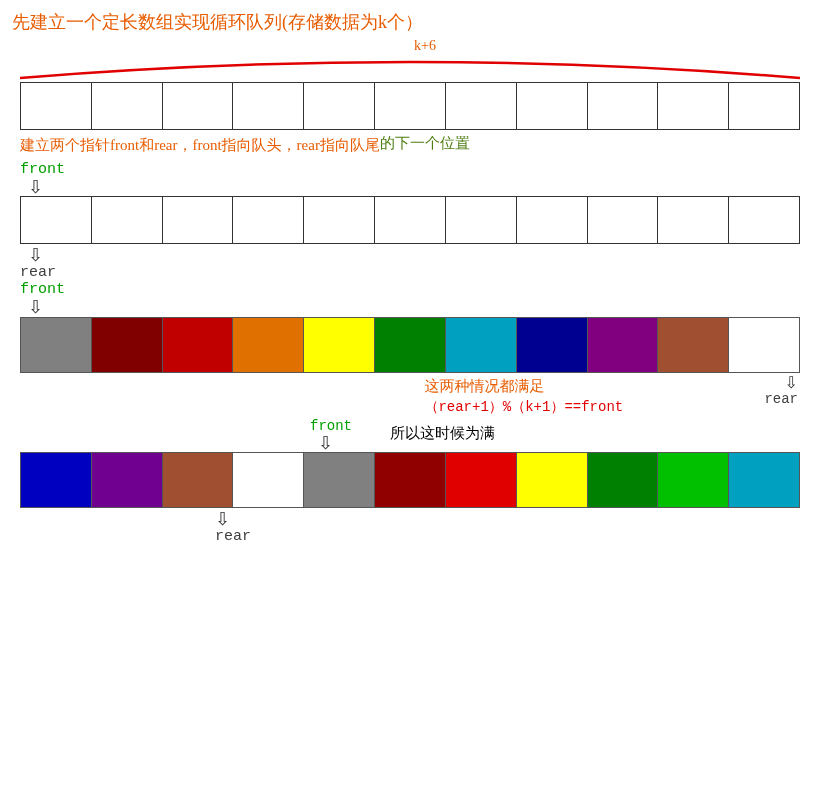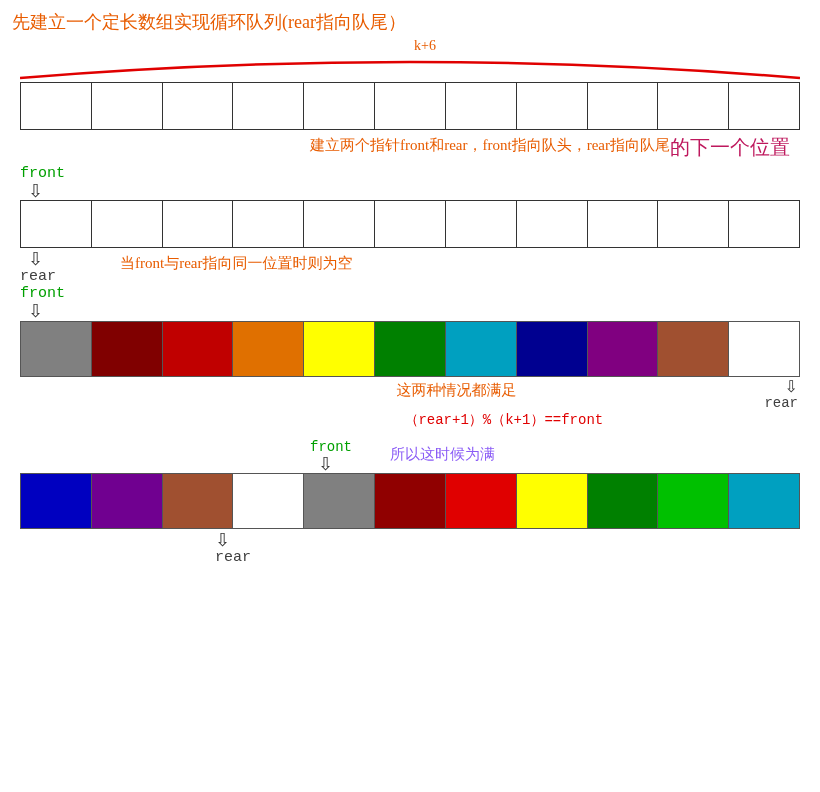--- a/index.html
+++ b/index.html
@@ -88,32 +88,32 @@
     .pointer-label.rear-color  { color: #404040; }
 
     .arrow-down {
       display: inline-block;
       font-size: 18px;
       line-height: 1;
     }
 
     
     .right-annot {
-      color: #be185d;
-      font-size: 20px;
+      color: #4d7c0f;
+      font-size: 15px;
       text-align: right;
       padding-right: 10px;
     }
   </style>
 </head>
 <body>
 
 <div class="page">
 
-  <div class="title-line">先建立一个定长数组实现循环队列(rear指向队尾）</div>
+  <div class="title-line">先建立一个定长数组实现循环队列(存储数据为k个）</div>
 
   <div class="k1-label">k+6</div>
 
   <div class="arc-container">
     <svg viewBox="0 0 796 28" preserveAspectRatio="none">
       <path d="M 0,24 Q 398,-8 796,24" stroke="#e00000" stroke-width="2.5" fill="none"></path>
     </svg>
   </div>
 
   <div class="array-row">
@@ -124,21 +124,21 @@
     <div class="cell"></div>
     <div class="cell"></div>
     <div class="cell"></div>
     <div class="cell"></div>
     <div class="cell"></div>
     <div class="cell"></div>
     <div class="cell"></div>
   </div>
 
 
-  <div style="display:flex; justify-content:flex-end; align-items:flex-start; margin: 4px 8px;">
+  <div style="display:flex; justify-content:flex-start; align-items:flex-start; margin: 4px 8px;">
     <div class="section-text" style="margin:0;">建立两个指针front和rear，front指向队头，rear指向队尾</div>
     <div class="right-annot">的下一个位置</div>
   </div>
 
   <div style="margin: 4px 8px 0 8px; display:flex; flex-direction:column; align-items:flex-start;">
     <span class="pointer-label front-color">front</span>
     <span class="arrow-down" style="margin-left:8px; color:#333;">⇩</span>
   </div>
 
   <div class="array-row">
@@ -153,23 +153,20 @@
     <div class="cell"></div>
     <div class="cell"></div>
     <div class="cell"></div>
   </div>
 
   <div style="display:flex; align-items:flex-start; margin: 2px 8px 0 8px;">
     <div style="display:flex; flex-direction:column; align-items:flex-start; min-width:90px;">
       <span class="arrow-down" style="margin-left:8px; color:#333;">⇩</span>
       <span class="pointer-label rear-color">rear</span>
       <span class="pointer-label front-color">front</span>
-    </div>
-    <div style="display:flex; align-items:center; padding-top:2px; margin-left:10px;">
-      <span class="section-text" style="margin:0; color:#e85c00;">当front与rear指向同一位置时则为空</span>
     </div>
   </div>
 
   <div style="margin: 0 8px 0 16px;">
     <span class="arrow-down" style="color:#333;">⇩</span>
   </div>
 
   <div class="colored-row" id="colored-row-1">
   <div class="cell" style="background: rgb(128, 128, 128); border-color: rgb(85, 85, 85);"></div>
       <div class="cell" style="background: rgb(128, 0, 0); border-color: rgb(85, 85, 85);"></div>
@@ -177,43 +174,43 @@
       <div class="cell" style="background: rgb(224, 112, 0); border-color: rgb(85, 85, 85);"></div>
       <div class="cell" style="background: rgb(255, 255, 0); border-color: rgb(85, 85, 85);"></div>
       <div class="cell" style="background: rgb(0, 128, 0); border-color: rgb(85, 85, 85);"></div>
       <div class="cell" style="background: rgb(0, 160, 192); border-color: rgb(85, 85, 85);"></div>
       <div class="cell" style="background: rgb(0, 0, 144); border-color: rgb(85, 85, 85);"></div>
       <div class="cell" style="background: rgb(128, 0, 128); border-color: rgb(85, 85, 85);"></div>
       <div class="cell" style="background: rgb(160, 80, 48); border-color: rgb(85, 85, 85);"></div>
       <div class="cell" style="background: rgb(255, 255, 255); border-color: rgb(85, 85, 85);"></div>
     </div>
 
-  <div style="display:flex; justify-content:space-between; align-items:flex-start; margin: 2px 8px 0 8px; gap: 28px;">
+  <div style="display:flex; justify-content:space-between; align-items:flex-start; margin: 2px 8px 0 8px;">
 
     <div style="flex:1;"></div>
     <div style="display:flex; flex-direction:column; align-items:flex-start; min-width:340px;">
       <span class="section-text" style="margin:0; color:#e85c00;">这两种情况都满足</span>
-      <span class="section-text" style="margin:8px; color:#e00000; font-family:'Courier New',monospace; font-size:14px;">（rear+1）%（k+1）==front</span>
+      <span class="section-text" style="margin:0; color:#e00000; font-family:'Courier New',monospace; font-size:14px;">（rear+1）%（k+1）==front</span>
     </div>
 
     <div style="display:flex; flex-direction:column; align-items:flex-end; padding-right:2px;">
       <span class="arrow-down" style="color:#333; font-size:16px;">⇩</span>
       <span class="pointer-label rear-color" style="font-size:14px;">rear</span>
     </div>
   </div>
 
   <div style="display:flex; align-items:flex-start; margin: 0 8px;">
     <div style="min-width:370px; display:flex; align-items:center;">
       <div style="display:flex; flex-direction:column; align-items:flex-start; margin-left:290px;">
         <span class="pointer-label front-color" style="font-size:14px;">front</span>
         <span class="arrow-down" style="color:#333; margin-left:8px;">⇩</span>
       </div>
     </div>
     <div style="display:flex; align-items:center; margin-top:4px;">
-      <span class="section-text" style="margin:0; color:#8b5cf6;">所以这时候为满</span>
+      <span class="section-text" style="margin:0; color:#000000;">所以这时候为满</span>
     </div>
   </div>
 
   <div class="colored-row" id="colored-row-2">
   <div class="cell" style="background: rgb(0, 0, 192); border-color: rgb(85, 85, 85);"></div>
       <div class="cell" style="background: rgb(112, 0, 144); border-color: rgb(85, 85, 85);"></div>
       <div class="cell" style="background: rgb(160, 80, 48); border-color: rgb(85, 85, 85);"></div>
       <div class="cell" style="background: rgb(255, 255, 255); border-color: rgb(85, 85, 85);"></div>
       <div class="cell" style="background: rgb(128, 128, 128); border-color: rgb(85, 85, 85);"></div>
       <div class="cell" style="background: rgb(144, 0, 0); border-color: rgb(85, 85, 85);"></div>

